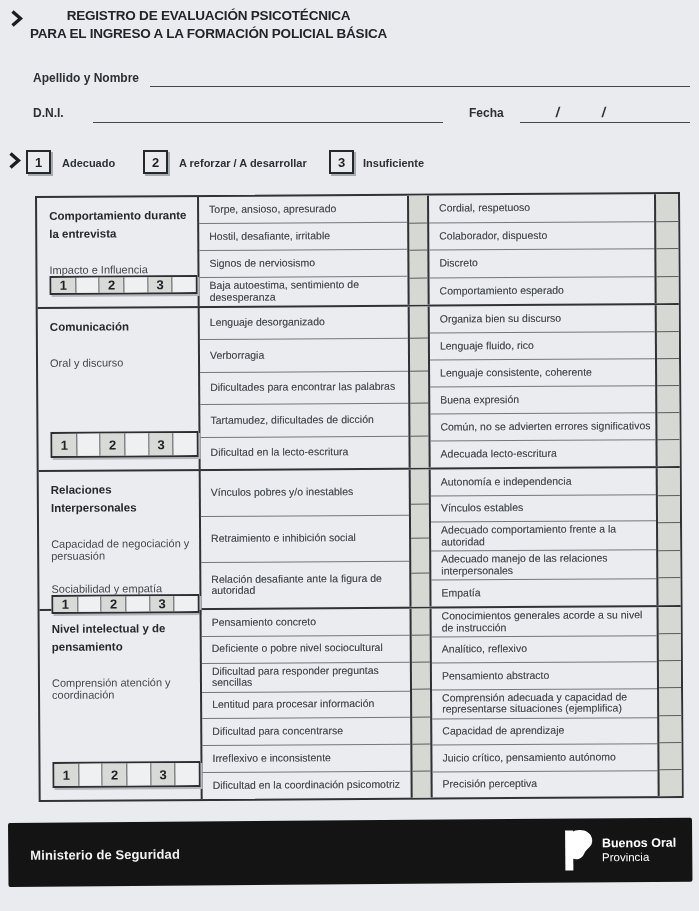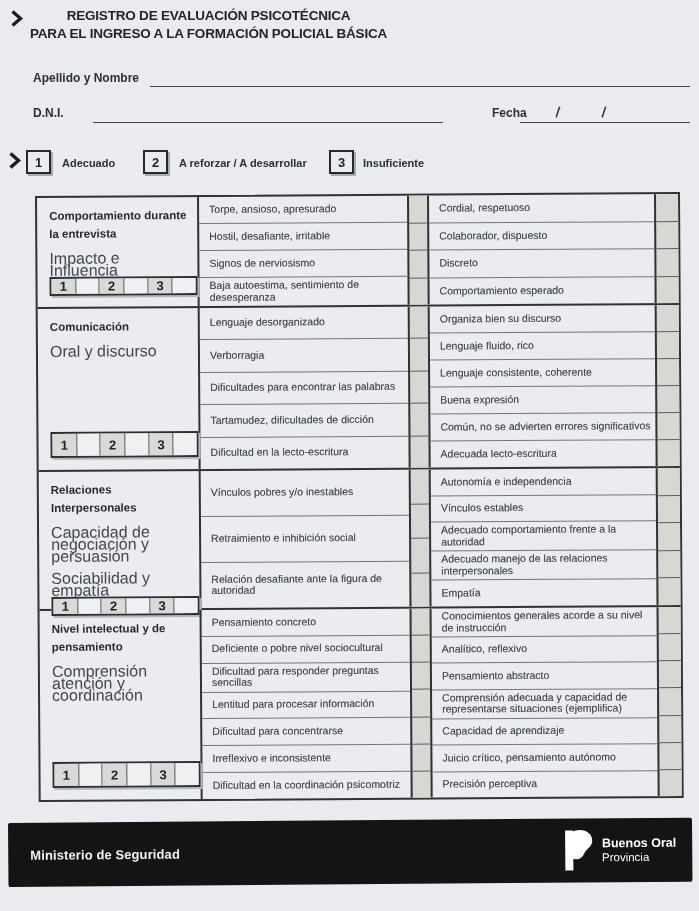--- a/index.html
+++ b/index.html
@@ -49,21 +49,21 @@
     box-sizing:border-box;
   }
   .block{display:flex;box-sizing:border-box;}
   .block:not(:first-child){border-top:2px solid #303336;}
   .b1{height:109px}.b2{height:163px}.b3{height:139px}.b4{height:191px}
   .label-cell{
     width:162px;box-sizing:border-box;border-right:2px solid #303336;
     padding:9px 5px 8px 12px;display:flex;flex-direction:column;
   }
   .block-title{font-weight:bold;font-size:11.5px;line-height:18px;color:#26292d;}
-  .block-sub{font-size:16px;line-height:12px;color:#44484d;margin-top:10px;}
+  .block-sub{font-size:11px;line-height:12px;color:#44484d;margin-top:21px;}
   .rating{
     margin-top:auto;margin-bottom:4px;display:flex;
     width:144px;height:22px;border:2px solid #2c2f32;background:#eef0f2;
     box-shadow:2px 2px 0 #b4b8bd;
   }
   .rate-num{
     flex:25;background:#d7dad6;border-right:1.5px solid #2c2f32;
     display:flex;align-items:center;justify-content:center;
     font-weight:bold;font-size:13px;color:#202326;
   }
@@ -119,21 +119,21 @@
     <div>REGISTRO DE EVALUACIÓN PSICOTÉCNICA</div>
     <div>PARA EL INGRESO A LA FORMACIÓN POLICIAL BÁSICA</div>
   </div>
 
   <span class="field-label" style="left:33px;top:71px;">Apellido y Nombre</span>
   <div class="fill-line" style="left:150px;top:86px;width:540px;"></div>
 
   <span class="field-label" style="left:33px;top:106px;">D.N.I.</span>
   <div class="fill-line" style="left:93px;top:122px;width:350px;"></div>
 
-  <span class="field-label" style="left:492px;top:106px;">Fecha</span>
+  <span class="field-label" style="left:469px;top:106px;">Fecha</span>
   <div class="fill-line" style="left:520px;top:122px;width:170px;"></div>
   <span class="slash" style="left:556px;top:104px;">/</span>
   <span class="slash" style="left:602px;top:104px;">/</span>
 
   <span class="chev" style="left:8px;top:152px;">
     <svg width="13" height="17" viewBox="0 0 13 17">
         <path d="M2.5 1.5 L10.5 8.5 L2.5 15.5" fill="none" stroke="#1b1d1f" stroke-width="3.4"></path>
       </svg>
   </span>
   <div class="legend-box" style="left:26px;top:150px;">1</div>

